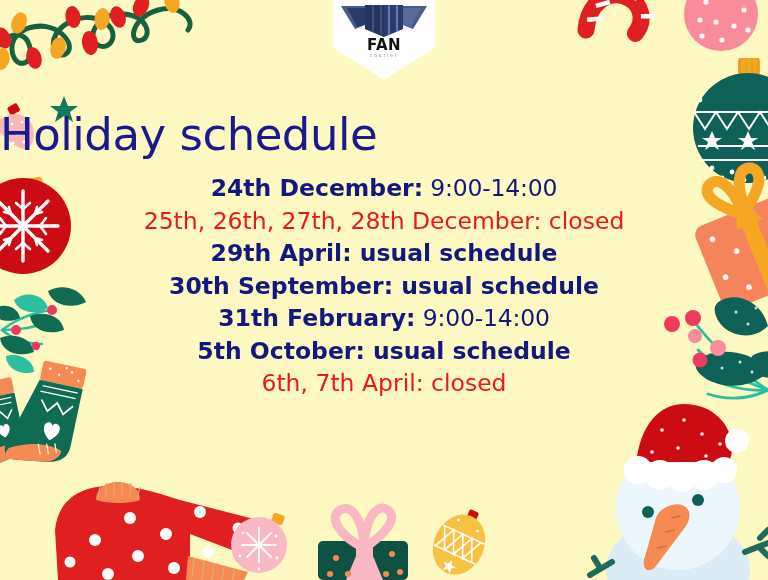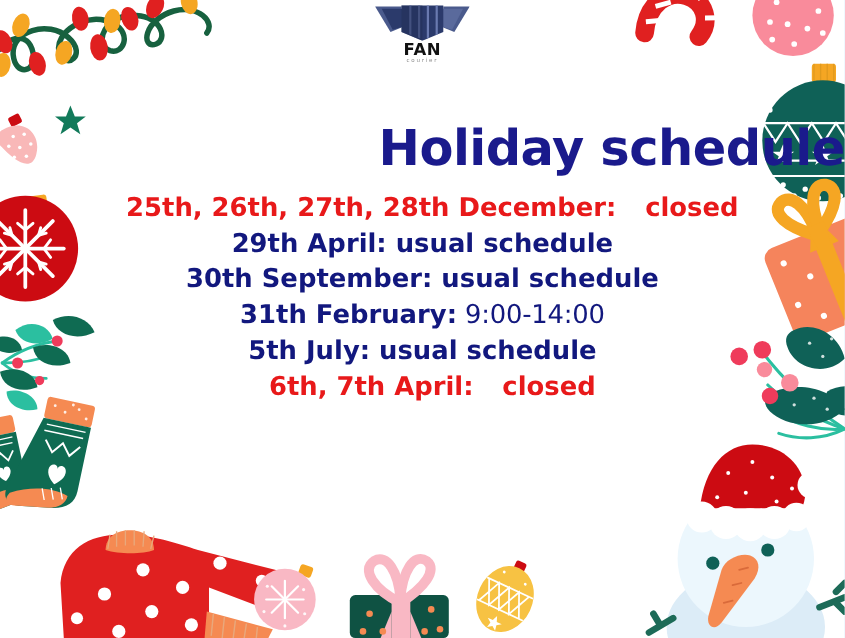--- a/index.html
+++ b/index.html
@@ -6,21 +6,21 @@
   html,body { width:768px; height:580px; }
   body {
     font-family:"Liberation Sans", sans-serif;
     background:#c8e6fb;
     overflow:hidden;
     position:relative;
   }
   #poster {
     position:absolute; inset:0;
     width:768px; height:580px;
-    background:#ffffff;
+    background:#fef9c3;
     overflow:hidden;
   }
   #decor { position:absolute; inset:0; width:768px; height:580px; pointer-events:none; }
 
   
   .logo-badge {
     position:absolute; left:333px; top:-6px;
     width:102px; height:86px;
     z-index:5;
   }
@@ -52,43 +52,43 @@
 
   
   #content {
     position:absolute; left:0; top:0;
     width:768px; height:580px;
     z-index:4;
     pointer-events:none;
   }
   .title {
     position:absolute; left:0; right:0; top:111px;
-    text-align:right;
+    text-align:left;
     font-family:"DejaVu Sans", sans-serif;
-    font-weight:bold;
+    font-weight:normal;
     font-size:45px;
     letter-spacing:-0.5px;
     color:#1a1a8c;
     line-height:1.05;
   }
   .schedule {
     position:absolute; left:0; right:0; top:172px;
     text-align:center;
   }
   .line {
     font-family:"DejaVu Sans", sans-serif;
     font-size:23.5px;
     line-height:32.5px;
     color:#12187e;
     white-space:nowrap;
   }
   .line .lbl { font-weight:bold; }
   .line .val { font-weight:bold; }
   .line.closed { color:#e8191a; }
-  .line.closed .lbl, .line.closed .val { font-weight:bold;margin-left:18px; }
+  .line.closed .lbl, .line.closed .val { font-weight:normal; }
   .line.hours .val { font-weight:normal; letter-spacing:-0.2px; }
 </style>
 </head>
 <body>
 
 <div id="poster">
 
   <svg id="decor" viewBox="0 0 768 580">
 
     <g>
@@ -457,22 +457,23 @@
       <path d="M55,2 L57,2 L57,28 L55,29 Z" fill="#6a7ab0"></path>
       <path d="M24,2 L43,2 L43,34 L24,26 Z" fill="#223058" opacity="0.55"></path>
     </svg>
     <div class="logo-fan">FAN</div>
     <div class="logo-sub">courier</div>
   </div>
 
   <div id="content">
     <h1 class="title">Holiday schedule</h1>
     <div class="schedule" id="schedule-list">
+        <div class="line hours"><span class="lbl">24th December:</span><span class="val"> 9:00-14:00</span></div>
         <div class="line closed"><span class="lbl">25th, 26th, 27th, 28th December:</span><span class="val"> closed</span></div>
         <div class="line"><span class="lbl">29th April:</span><span class="val"> usual schedule</span></div>
         <div class="line"><span class="lbl">30th September:</span><span class="val"> usual schedule</span></div>
         <div class="line hours"><span class="lbl">31th February:</span><span class="val"> 9:00-14:00</span></div>
-        <div class="line"><span class="lbl">5th July:</span><span class="val"> usual schedule</span></div>
+        <div class="line"><span class="lbl">5th October:</span><span class="val"> usual schedule</span></div>
         <div class="line closed"><span class="lbl">6th, 7th April:</span><span class="val"> closed</span></div>
       </div>
   </div>
 
 </div>
 
 </body></html>

